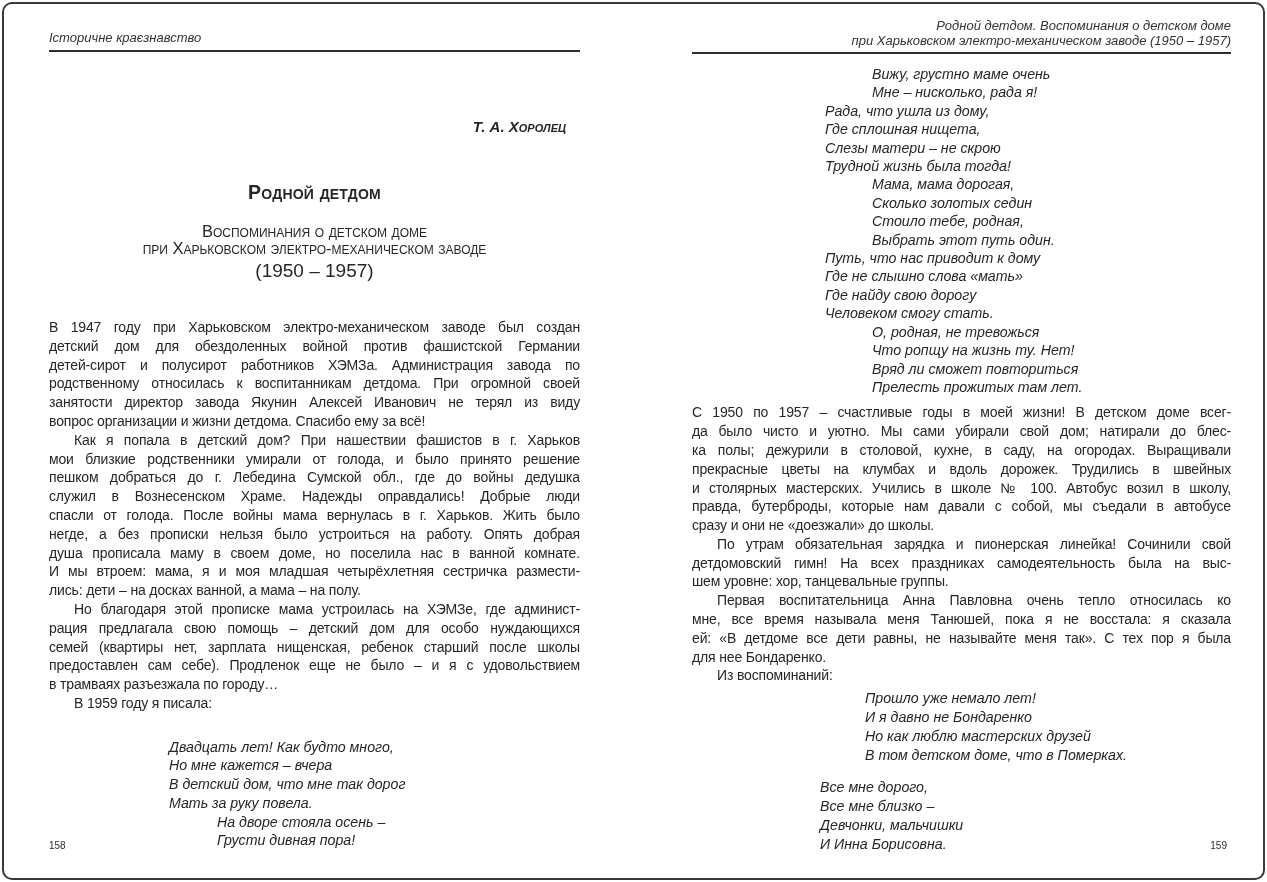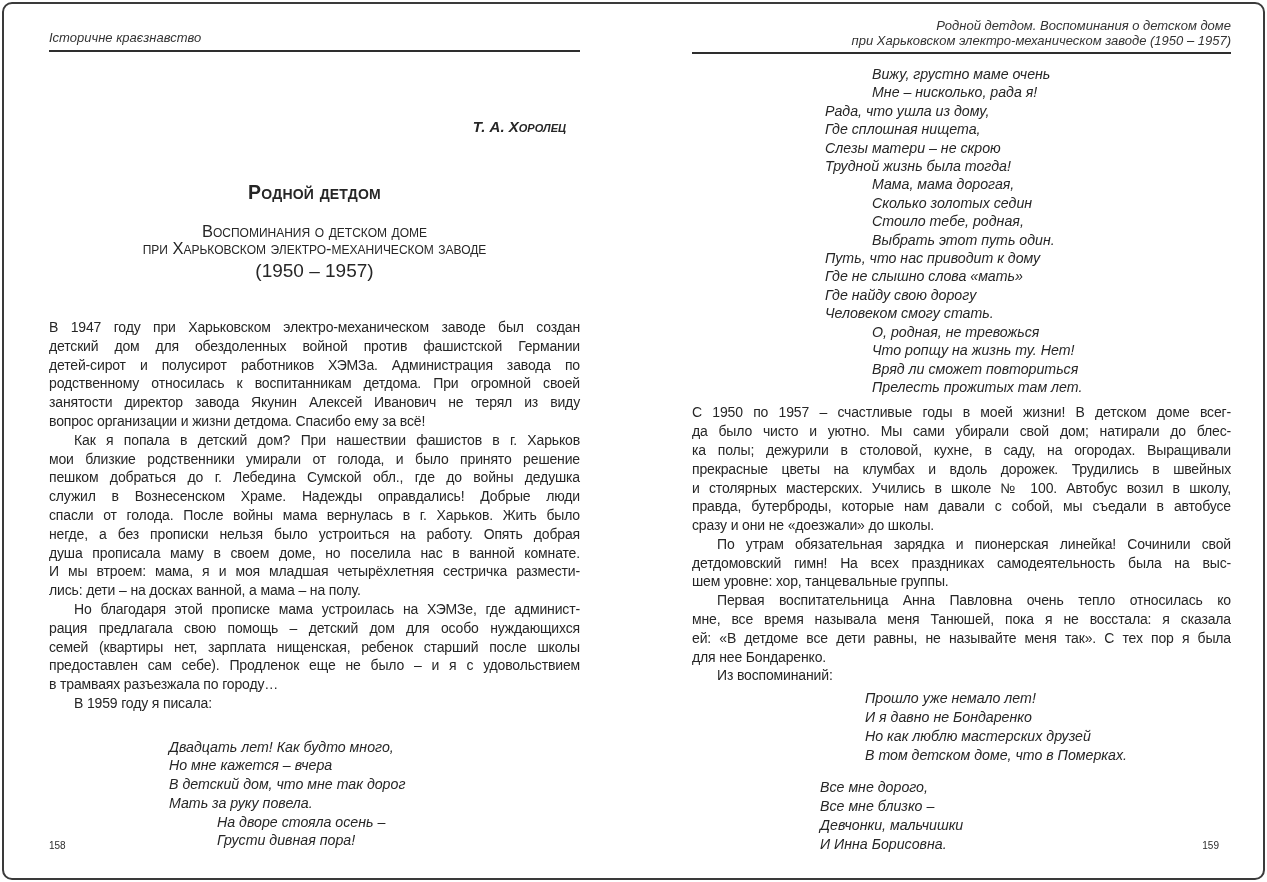--- a/index.html
+++ b/index.html
@@ -42,21 +42,21 @@
   .poem-left .lvl1{margin-left:120px;}
   .poem-left .lvl2{margin-left:168px;}
   .poem-top .lvl1{margin-left:133px;}
   .poem-top .lvl2{margin-left:180px;}
   .poem-mid .lvl2{margin-left:173px;}
   .poem-bottom .lvl1{margin-left:128px;}
 
   
   .page-number{position:absolute;top:836px;font-size:10px;color:#2c2c2c;}
   .pn-left{left:0;}
-  .pn-right{right:12px;text-align:right;}
+  .pn-right{right:4px;text-align:right;}
 </style>
 </head>
 <body>
 
 <div class="spread">
 
   <div class="page page-left">
     <div class="running-head rh-left">
       <span>Історичне краєзнавство</span>
     </div>

